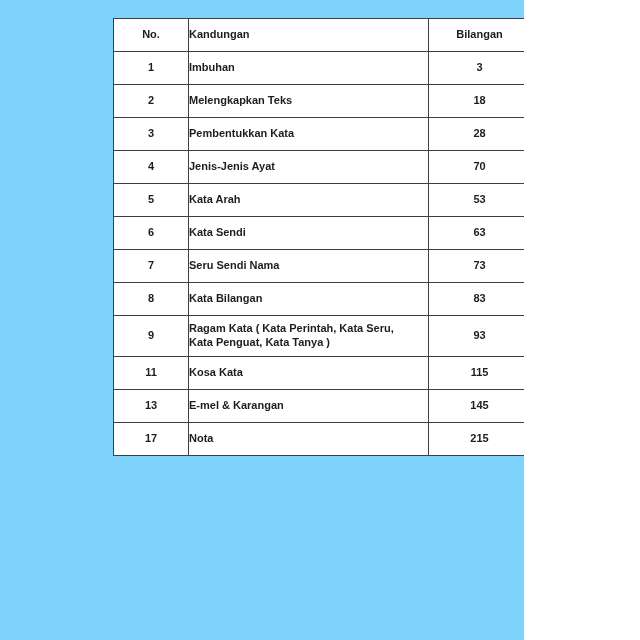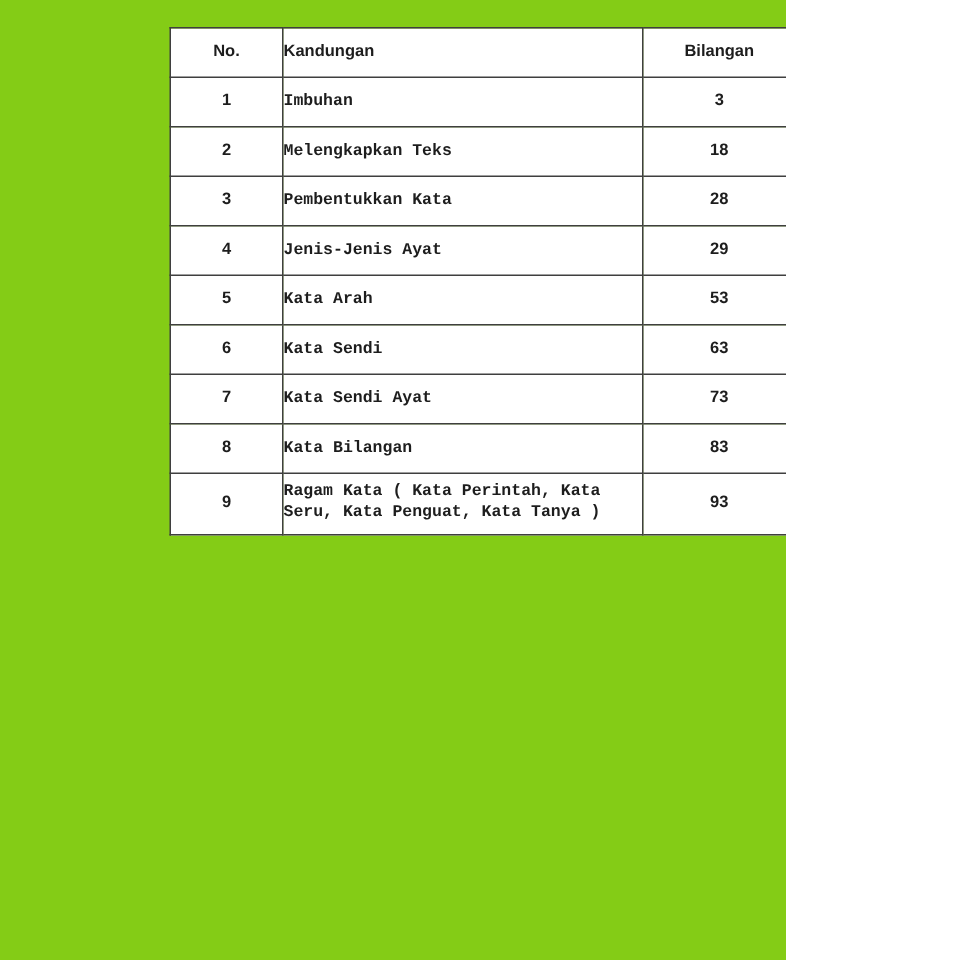--- a/index.html
+++ b/index.html
@@ -7,21 +7,21 @@
     padding: 0;
     width: 640px;
     height: 640px;
     background: #ffffff;
     font-family: "Liberation Sans", sans-serif;
   }
   .page {
     position: relative;
     width: 524px;
     height: 640px;
-    background: #84cc16;
+    background: #7dd3fc;
     overflow: hidden;
   }
   table.toc {
     position: absolute;
     left: 113px;
     top: 18px;
     width: 417px;
     border-collapse: collapse;
     table-layout: fixed;
     color: #1d1d1d;
@@ -41,21 +41,21 @@
   tr.hdr { height: 33px; }
   tr.row { height: 33px; }
   tr.row.tall { height: 41px; }
   .cell-center { text-align: center; }
   .cell-left {
     text-align: left;
     padding-left: 14px;
     padding-right: 10px;
   }
   th.cell-left { padding-left: 14px; margin-top: 12px; }
-  td.cell-left .wrapbox { max-width: 216px; display: inline-block; font-family: Liberation Mono, monospace; }
+  td.cell-left .wrapbox { max-width: 216px; display: inline-block; }
 </style>
 </head>
 <body>
 
 <div class="page">
   <table class="toc">
     <colgroup>
       <col class="c-no">
       <col class="c-kandungan">
       <col class="c-halaman">
@@ -79,43 +79,58 @@
       <td class="cell-center">18</td>
     </tr>
         <tr class="row">
       <td class="cell-center">3</td>
       <td class="cell-left"><span class="wrapbox">Pembentukkan Kata</span></td>
       <td class="cell-center">28</td>
     </tr>
         <tr class="row">
       <td class="cell-center">4</td>
       <td class="cell-left"><span class="wrapbox">Jenis-Jenis Ayat</span></td>
-      <td class="cell-center">29</td>
+      <td class="cell-center">70</td>
     </tr>
         <tr class="row">
       <td class="cell-center">5</td>
       <td class="cell-left"><span class="wrapbox">Kata Arah</span></td>
       <td class="cell-center">53</td>
     </tr>
         <tr class="row">
       <td class="cell-center">6</td>
       <td class="cell-left"><span class="wrapbox">Kata Sendi</span></td>
       <td class="cell-center">63</td>
     </tr>
         <tr class="row">
       <td class="cell-center">7</td>
-      <td class="cell-left"><span class="wrapbox">Kata Sendi Ayat</span></td>
+      <td class="cell-left"><span class="wrapbox">Seru Sendi Nama</span></td>
       <td class="cell-center">73</td>
     </tr>
         <tr class="row">
       <td class="cell-center">8</td>
       <td class="cell-left"><span class="wrapbox">Kata Bilangan</span></td>
       <td class="cell-center">83</td>
     </tr>
         <tr class="row tall">
       <td class="cell-center">9</td>
       <td class="cell-left"><span class="wrapbox">Ragam Kata ( Kata Perintah, Kata Seru, Kata Penguat, Kata Tanya )</span></td>
       <td class="cell-center">93</td>
     </tr>
+        <tr class="row">
+      <td class="cell-center">11</td>
+      <td class="cell-left"><span class="wrapbox">Kosa Kata</span></td>
+      <td class="cell-center">115</td>
+    </tr>
+        <tr class="row">
+      <td class="cell-center">13</td>
+      <td class="cell-left"><span class="wrapbox">E-mel &amp; Karangan</span></td>
+      <td class="cell-center">145</td>
+    </tr>
+        <tr class="row">
+      <td class="cell-center">17</td>
+      <td class="cell-left"><span class="wrapbox">Nota</span></td>
+      <td class="cell-center">215</td>
+    </tr>
       </tbody>
   </table>
 
 </div>
 
 </body></html>

